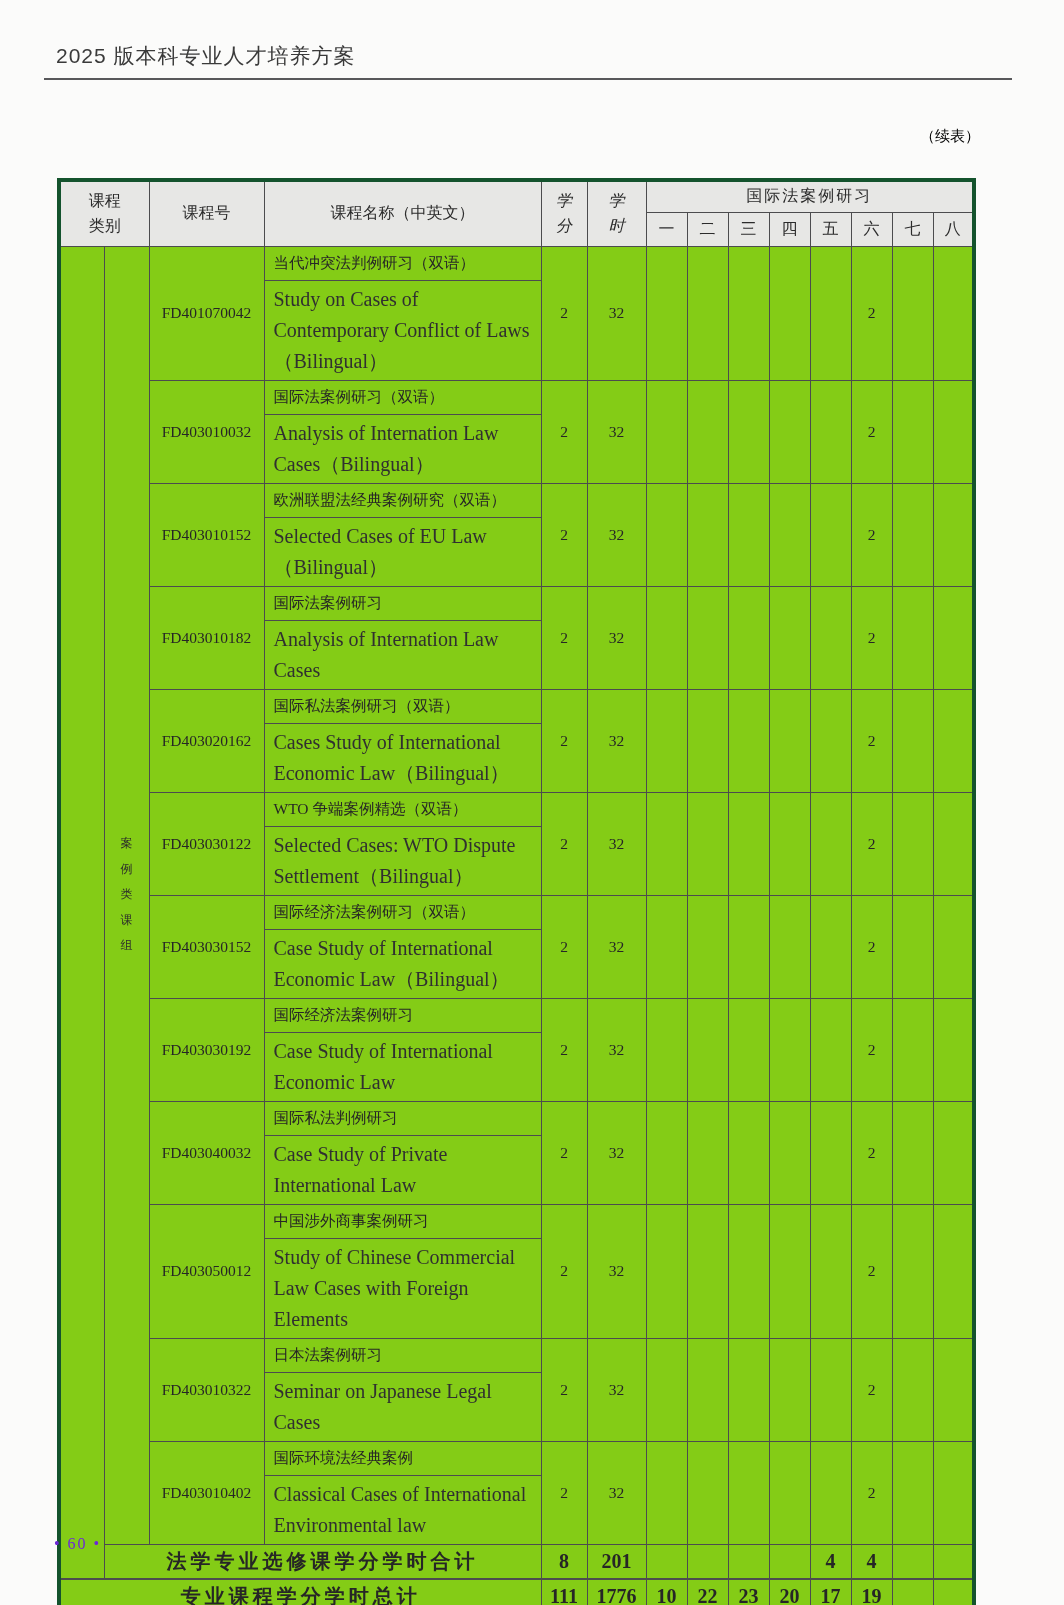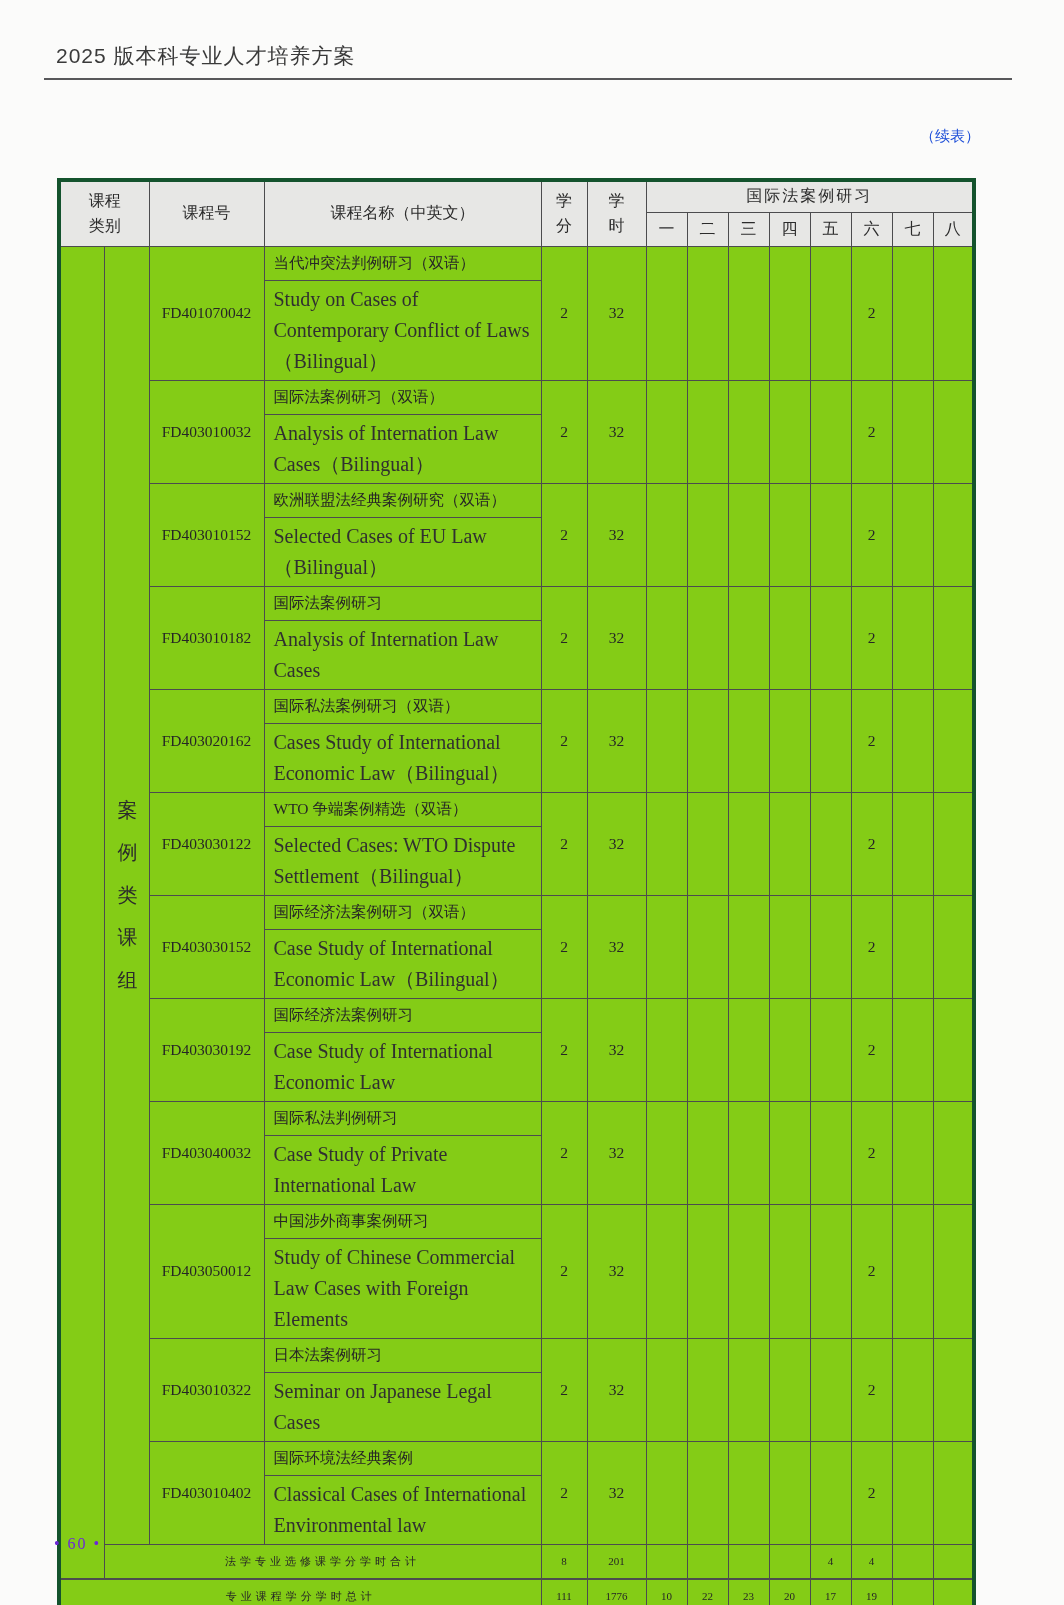--- a/index.html
+++ b/index.html
@@ -13,56 +13,56 @@
     position:absolute; left:56px; top:42px;
     font-family:"Liberation Sans","DejaVu Sans",sans-serif;
     font-size:21px; color:#3a3a3a; letter-spacing:1px;
   }
   .head-rule {
     position:absolute; left:44px; top:78px; width:968px;
     border-top:2px solid #58585a;
   }
   .continued-note {
     position:absolute; top:127px; right:84px;
-    font-size:15px; color:#1d4ed8;
+    font-size:15px; color:#000000;
   }
   .page-number {
     position:absolute; left:54px; top:1535px;
     font-size:16px; color:#6d28d9; letter-spacing:2px;
   }
   table.plan {
     position:absolute; left:57px; top:178px;
     border-collapse:collapse; table-layout:fixed;
     background:#84cc16; border:4px solid #14532d;
   }
   .plan td {
     border:1px solid #4c4c4e;
     text-align:center; vertical-align:middle;
     font-size:15.5px; padding:2px 4px; overflow:hidden;
   }
   tr.head td { background:#e7e7e5; font-size:16px; color:#2b2b2b; }
   tr.head-row1 { height:32px; }
   tr.head-row2 { height:34px; }
   .wrap2 { display:inline-block; width:2.25em; line-height:1.55; }
-  .wrap1 { display:inline-block; width:1.15em; line-height:1.55; }
+  .wrap1 { display:inline-block; width:1.15em; line-height:1.55;font-style:italic; }
   .sem-group { letter-spacing:2px; }
   .vlabel {
     display:inline-block; width:18px; line-height:2.12;
-    font-size:20px; word-break:break-all; color:#2b2b2b;
+    font-size:12px; word-break:break-all; color:#2b2b2b;
   }
   td.zh, td.en {
     text-align:left; padding:3px 8px 3px 9px; line-height:1.55;
   }
   td.en { font-size:20px; color:#303030; }
   td.no { font-size:15.5px; }
   tr.h-zh  { height:34px; }
   tr.h-en2 { height:60px; }
   tr.h-en1 { height:36px; }
   tr.h-sum { height:35px; }
-  tr.sum td { font-weight:normal; font-size:11px; }
+  tr.sum td { font-weight:bold; font-size:20px; }
   td.sum-label { letter-spacing:4px; }
   tr.total-row td { border-top-width:2px; }
 </style>
 </head>
 <body>
 
 <div class="doc-title">2025 版本科专业人才培养方案</div>
 <div class="head-rule"></div>
 <div class="continued-note">（续表）</div>
 

